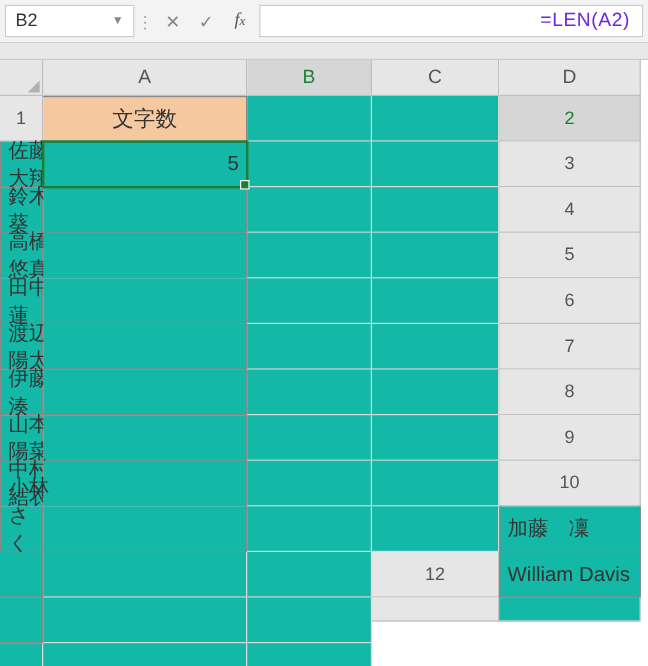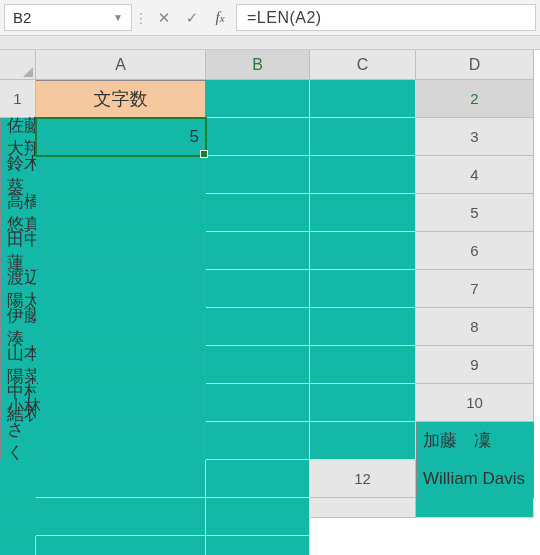--- a/index.html
+++ b/index.html
@@ -15,21 +15,21 @@
 
   
   .formula-bar {
     display: flex;
     align-items: stretch;
     background: #f3f3f3;
     border-bottom: 1px solid #d0d0d0;
     height: 36px;
   }
   .name-box {
-    width: 128px;
+    width: 108px;
     background: #fff;
     border: 1px solid #ccc;
     margin: 4px 0 4px 4px;
     display: flex;
     align-items: center;
     padding: 0 8px;
     font-size: 15px;
     color: #333;
     position: relative;
   }
@@ -61,22 +61,23 @@
   }
   .formula-input {
     flex: 1;
     background: #fff;
     border: 1px solid #ccc;
     margin: 4px 4px 4px 2px;
     display: flex;
     align-items: center;
     padding: 0 10px;
     font-size: 16px;
-    color: #404040;
+    color: #6d28d9;
     letter-spacing: 0.5px;
+    justify-content: flex-end;
   }
 
   .spacer {
     height: 14px;
     background: #e8e8e8;
     border-bottom: 1px solid #ccc;
   }
 
   
   .grid {

